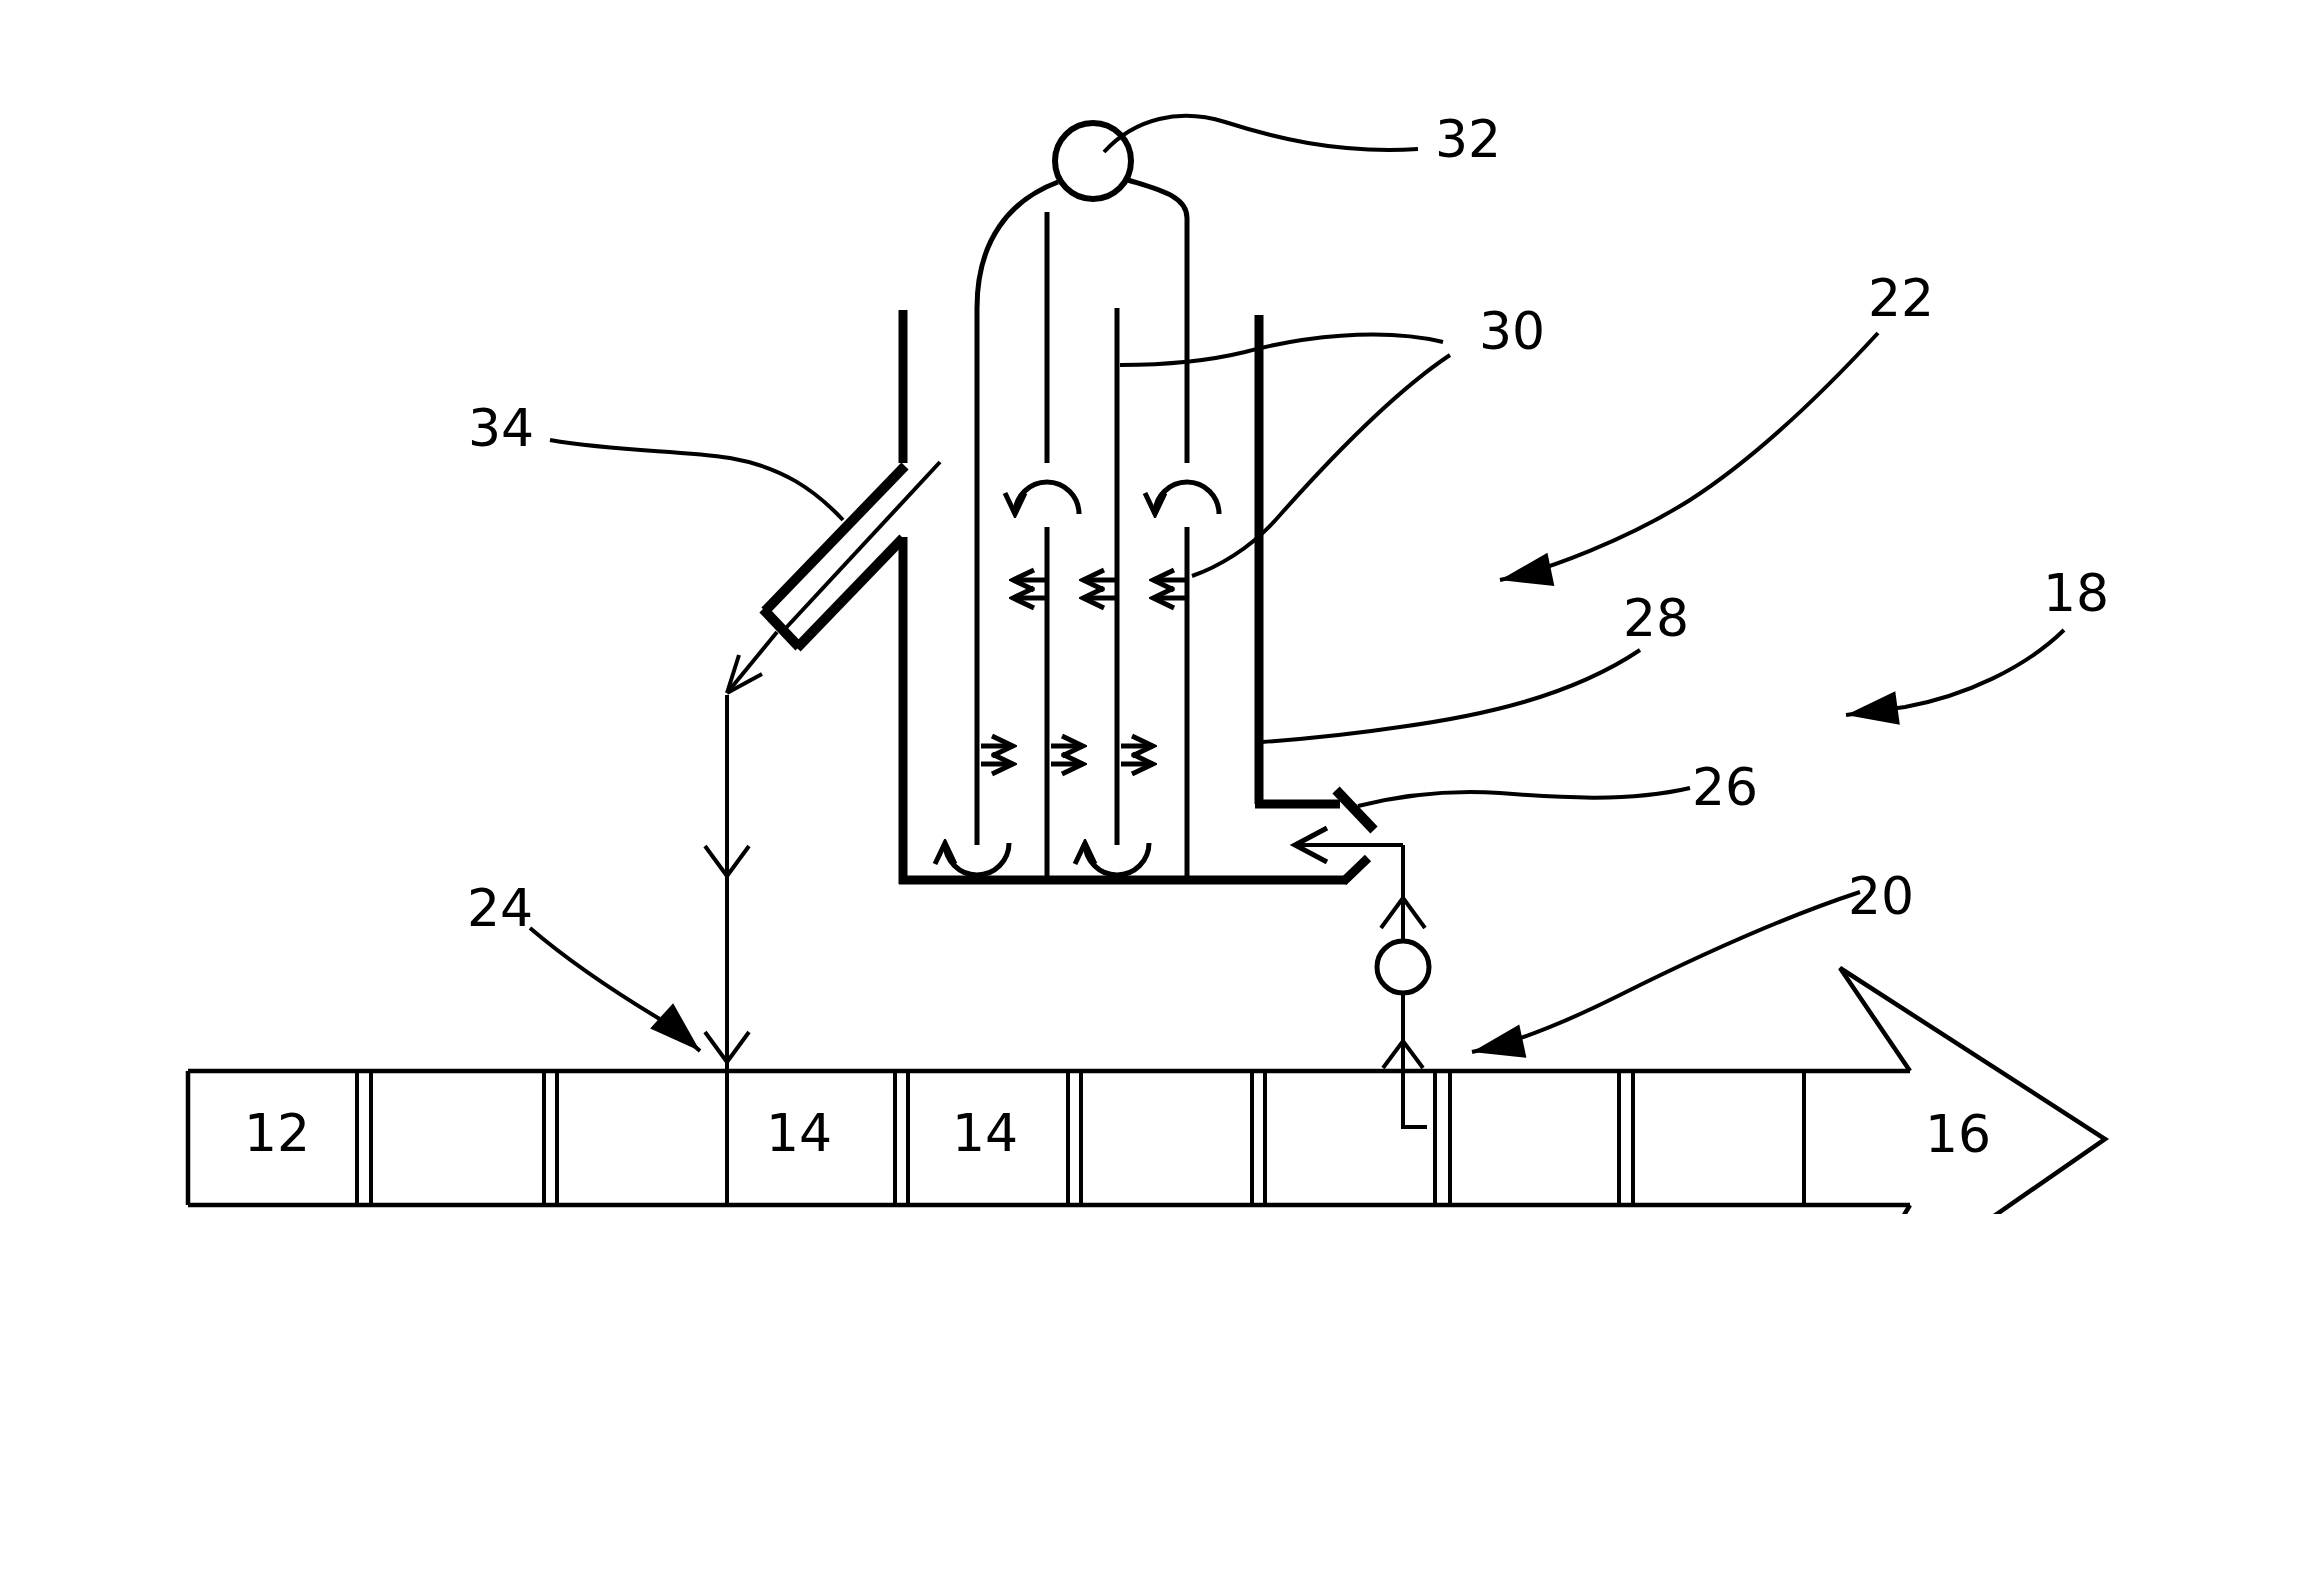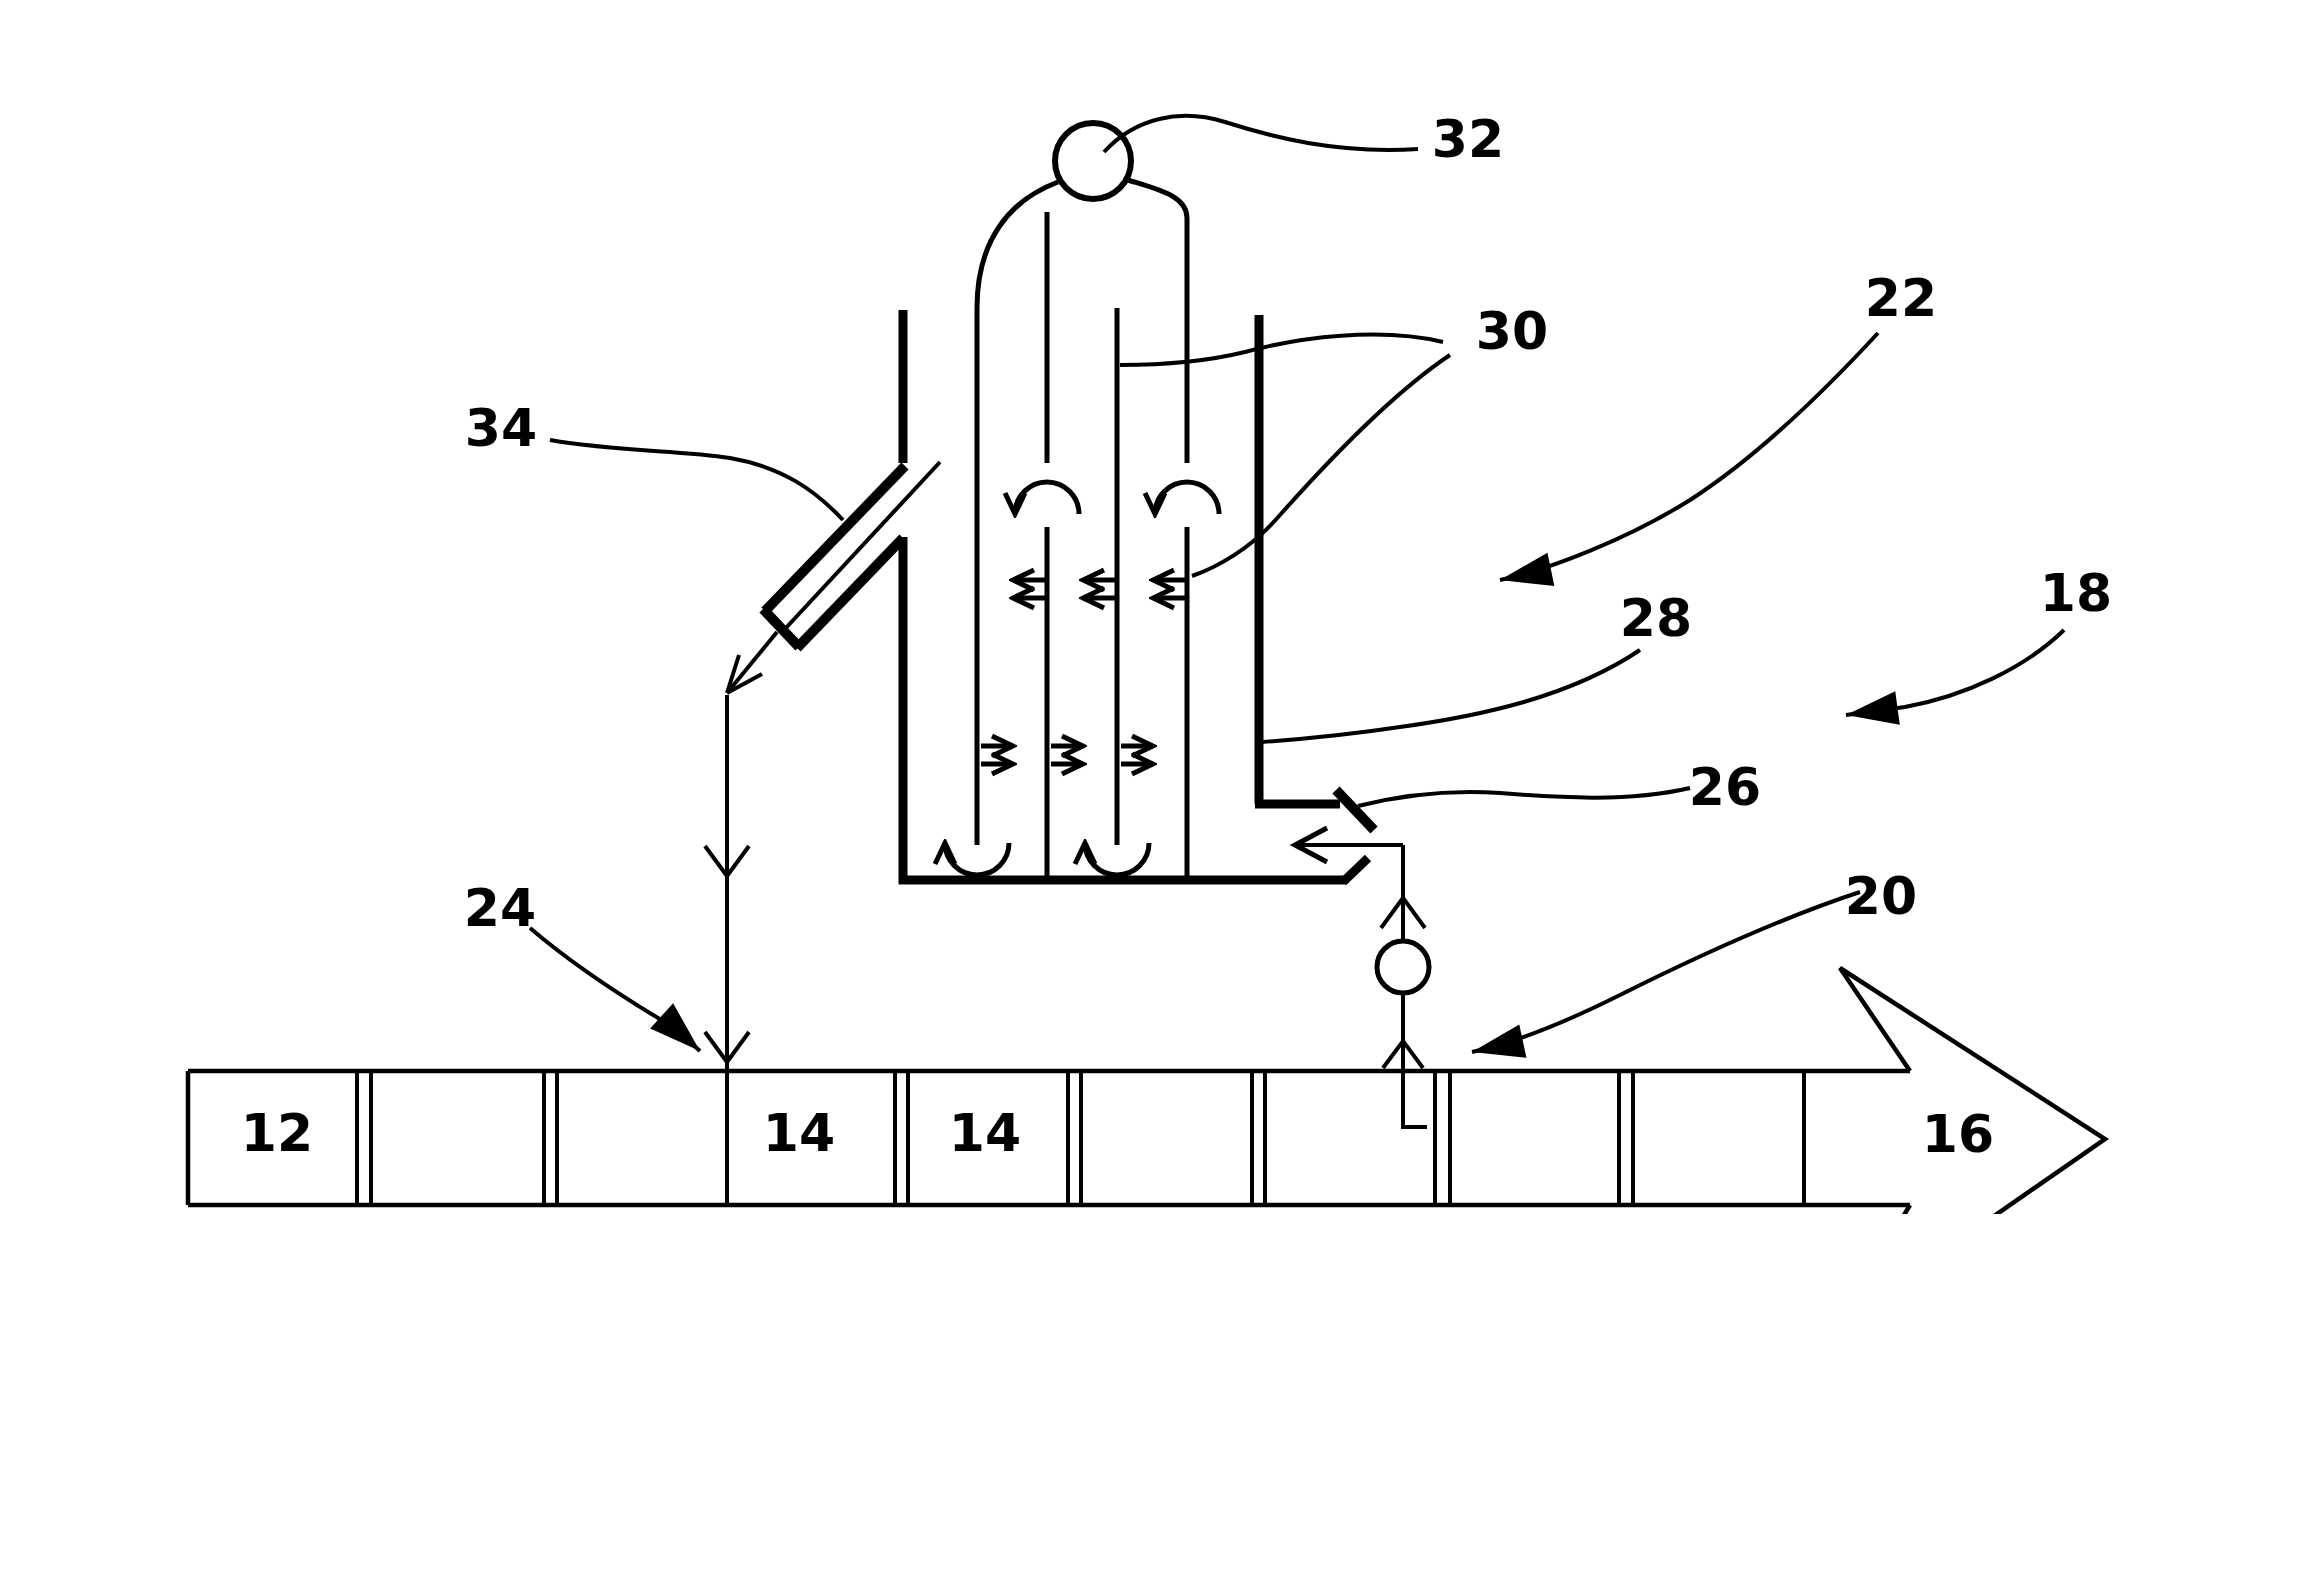--- a/index.html
+++ b/index.html
@@ -1,16 +1,16 @@
 <!DOCTYPE html>
 <html><head>
 <meta charset="utf-8">
 <style>
   html,body{margin:0;padding:0;background:#ffffff;}
-  .figure-canvas{width:2302px;height:1214px;position:relative;background:#ffffff;overflow:hidden;font-weight:bold;}
+  .figure-canvas{width:2302px;height:1214px;position:relative;background:#ffffff;overflow:hidden;}
   svg{display:block;}
   text.refnum{
     font-family:"DejaVu Sans","Liberation Sans",sans-serif;
     font-size:52px;
     fill:#000000;
     text-anchor:middle;
   }
 </style>
 </head>
 <body>

